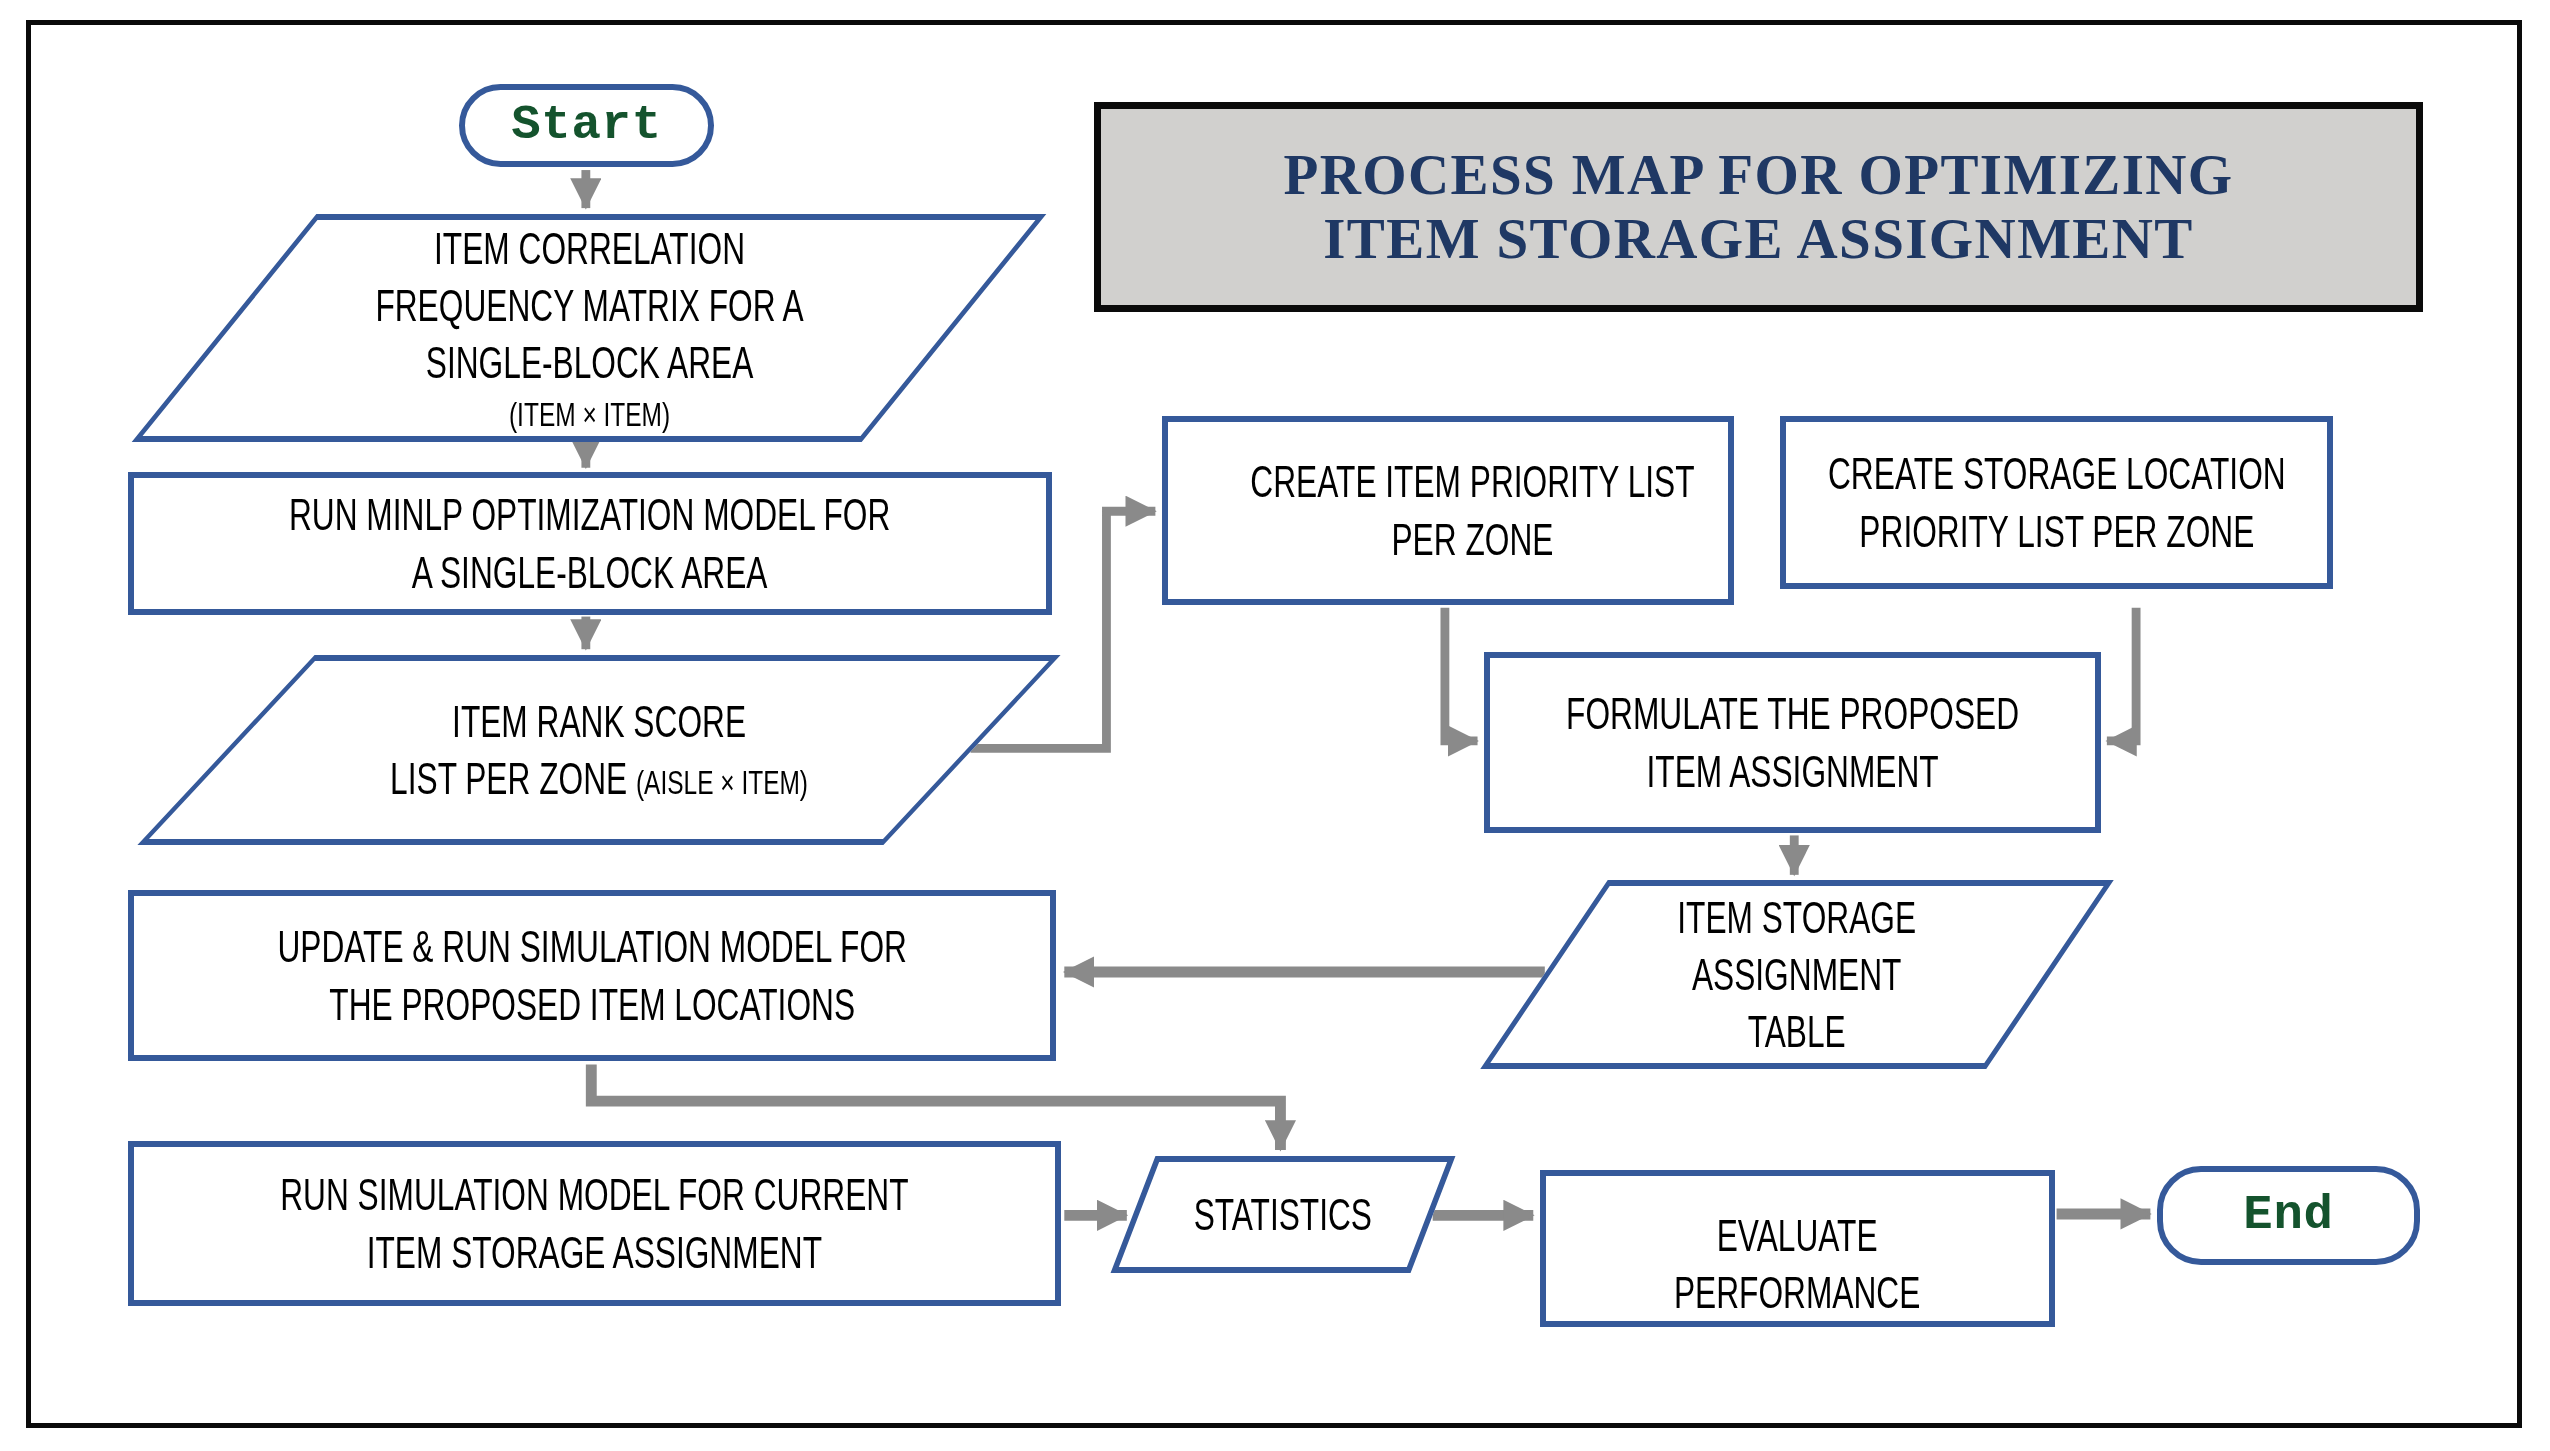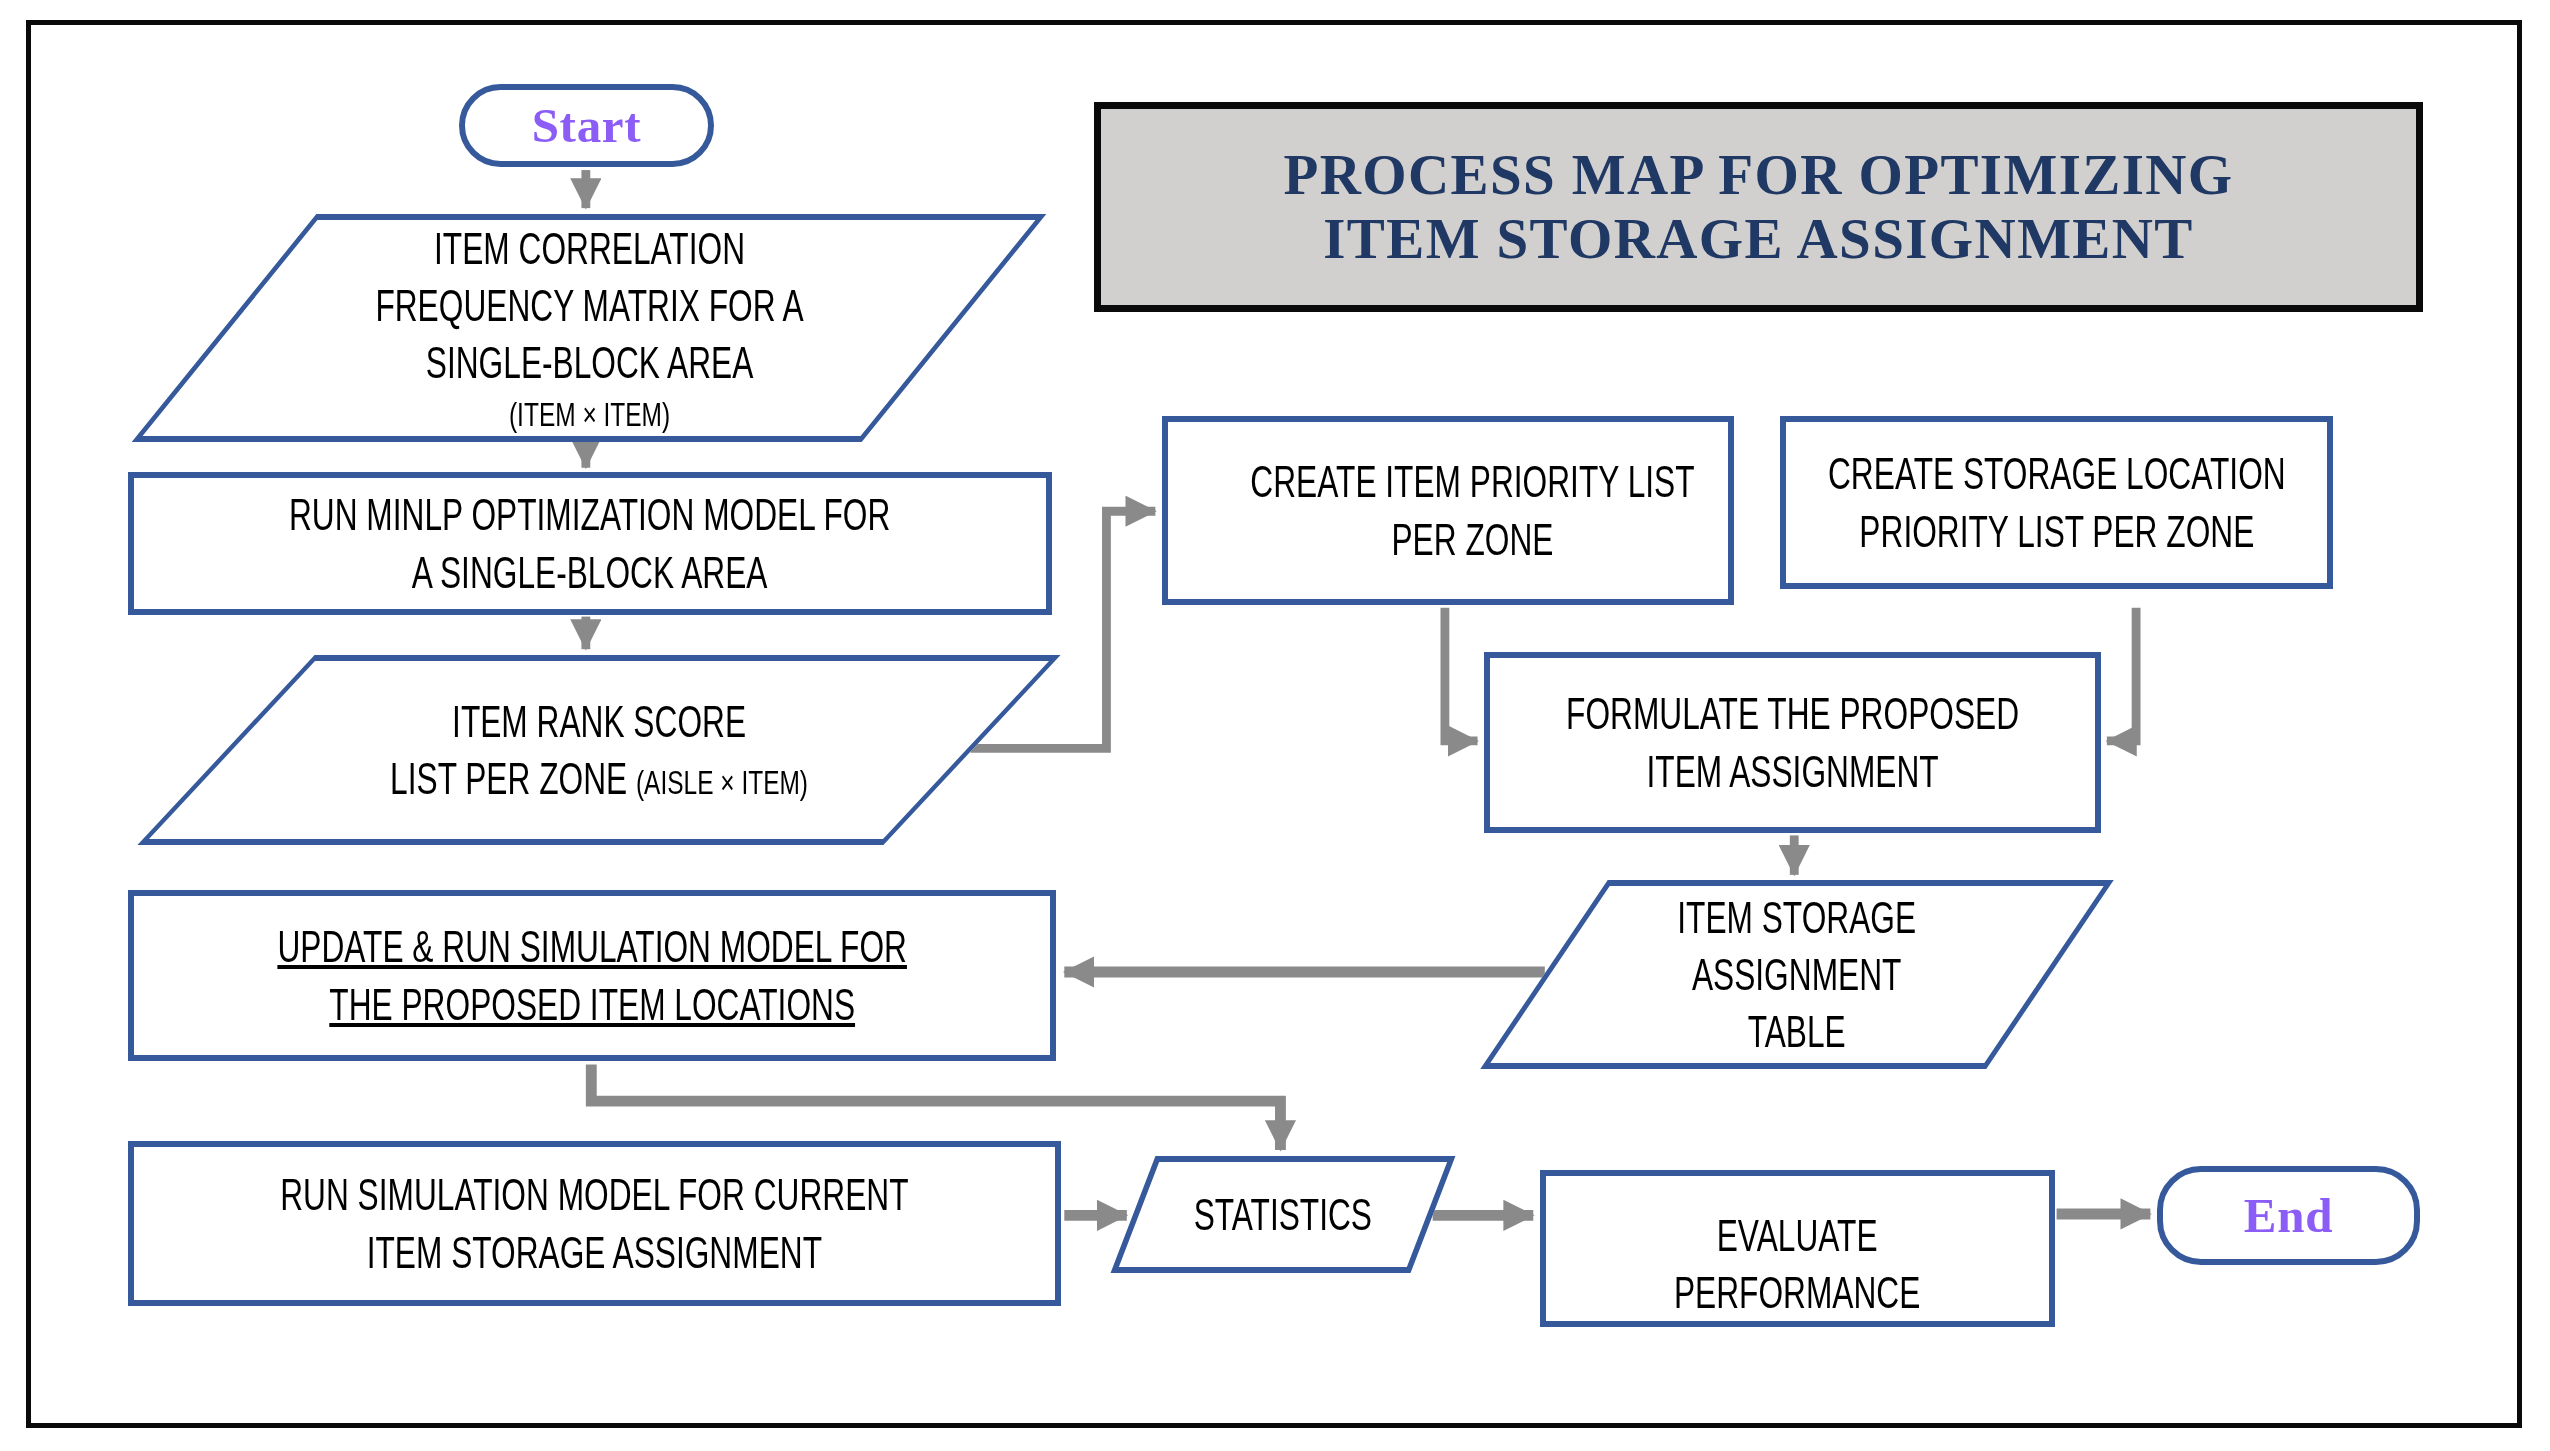--- a/index.html
+++ b/index.html
@@ -26,22 +26,22 @@
   .lines .small { font-size: 34px; }
   .inlineline { display: flex; align-items: baseline; }
   .inlineline .small { margin-left: 12.2px; }
   
   .para { transform: skewX(var(--sk)); }
   .para .lines { transform: skewX(var(--ks)) scaleX(0.72); }
   
   .terminator { border-radius: 44px; border-width: 6.1px; }
   .terminator .lines {
     transform: none;
-    font-family: Liberation Serif, serif; font-weight: 700;
-    font-size: 49px; color: #8b5cf6; letter-spacing: 0.7px;
+    font-family: Liberation Mono, monospace; font-weight: 700;
+    font-size: 49px; color: #14532d; letter-spacing: 0.7px;
   }
   
   .title-box {
     position: absolute; left: 1094px; top: 102px; width: 1329px; height: 210px;
     box-sizing: border-box; background: #d1d0ce; border: 7.5px solid #0a0a0a;
     display: flex; flex-direction: column; align-items: center; justify-content: center;
   }
   .title-line {
     font-family: "Liberation Serif", serif; font-weight: 700;
     font-size: 57px; line-height: 1.12; color: #1f3864;
@@ -135,21 +135,21 @@
 </div>
 
 <div class="node para" style="left:1544px; top:880px; width:506px; height:189px; --sk:-34deg; --ks:34deg;">
   <div class="lines">
     <div>ITEM STORAGE</div>
     <div>ASSIGNMENT</div>
     <div>TABLE</div>
   </div>
 </div>
 
-<div class="node" style="left:128px; top:890px; width:928px; height:171px;text-decoration:underline;">
+<div class="node" style="left:128px; top:890px; width:928px; height:171px;">
   <div class="lines">
     <div>UPDATE &amp; RUN SIMULATION MODEL FOR</div>
     <div>THE PROPOSED ITEM LOCATIONS</div>
   </div>
 </div>
 
 <div class="node" style="left:128px; top:1129px; width:933px; height:165px;margin-top:12px;">
   <div class="lines">
     <div>RUN SIMULATION MODEL FOR CURRENT</div>
     <div>ITEM STORAGE ASSIGNMENT</div>

